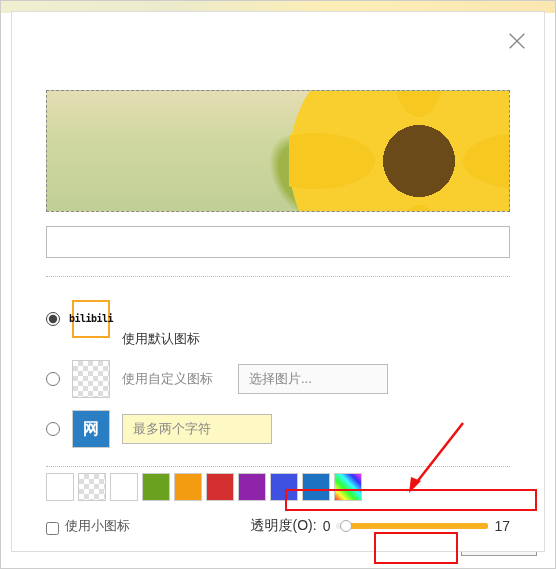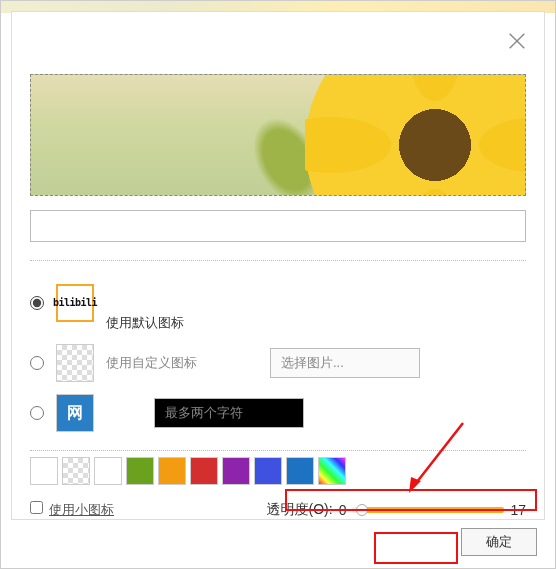--- a/index.html
+++ b/index.html
@@ -20,21 +20,21 @@
     height: 12px;
     background: linear-gradient(90deg, #d4d47a 0%, #c8c46a 30%, #f8ce30 60%, #f0b820 100%);
     opacity: 0.35;
     z-index: 0;
   }
   .dialog {
     position: relative;
     margin: 10px 10px 0 10px;
     background: #fff;
     border: 1px solid #ddd;
-    padding: 0;
+    padding: 16px;
     z-index: 1;
   }
   .close-btn {
     position: absolute;
     top: 18px;
     right: 14px;
     width: 24px;
     height: 24px;
     cursor: pointer;
     color: #888;
@@ -140,23 +140,22 @@
   .option-label.active { color: #333; margin-top: 41px; }
   .pick-btn, .text-input {
     height: 30px;
     border: 1px solid #bbb;
     background: #fafafa;
     padding: 0 10px;
     color: #888;
     display: flex;
     align-items: center;
     min-width: 150px;
-    margin-left: 48px;
-  }
-  .text-input { background: #000000; }
+  }
+  .text-input { background: #fef9c3; }
   .swatches {
     margin: 6px 18px 0 18px;
     display: flex;
     gap: 4px;
   }
   .swatch {
     width: 28px;
     height: 28px;
     border: 1px solid #ccc;
     cursor: pointer;
@@ -166,24 +165,23 @@
     background: linear-gradient(45deg, #f33, #ff3, #3f3, #3ff, #33f, #f3f);
   }
   .bottom-row {
     margin: 16px 18px 0 18px;
     display: flex;
     align-items: center;
     justify-content: space-between;
   }
   .small-icon-check {
     display: flex;
-    align-items: flex-start;
+    align-items: flex-end;
     gap: 6px;
     color: #555;
-    text-decoration: underline;
   }
   .opacity-control {
     display: flex;
     align-items: center;
     gap: 6px;
     font-size: 14px;
   }
   .slider-wrap {
     position: relative;
     width: 152px;

